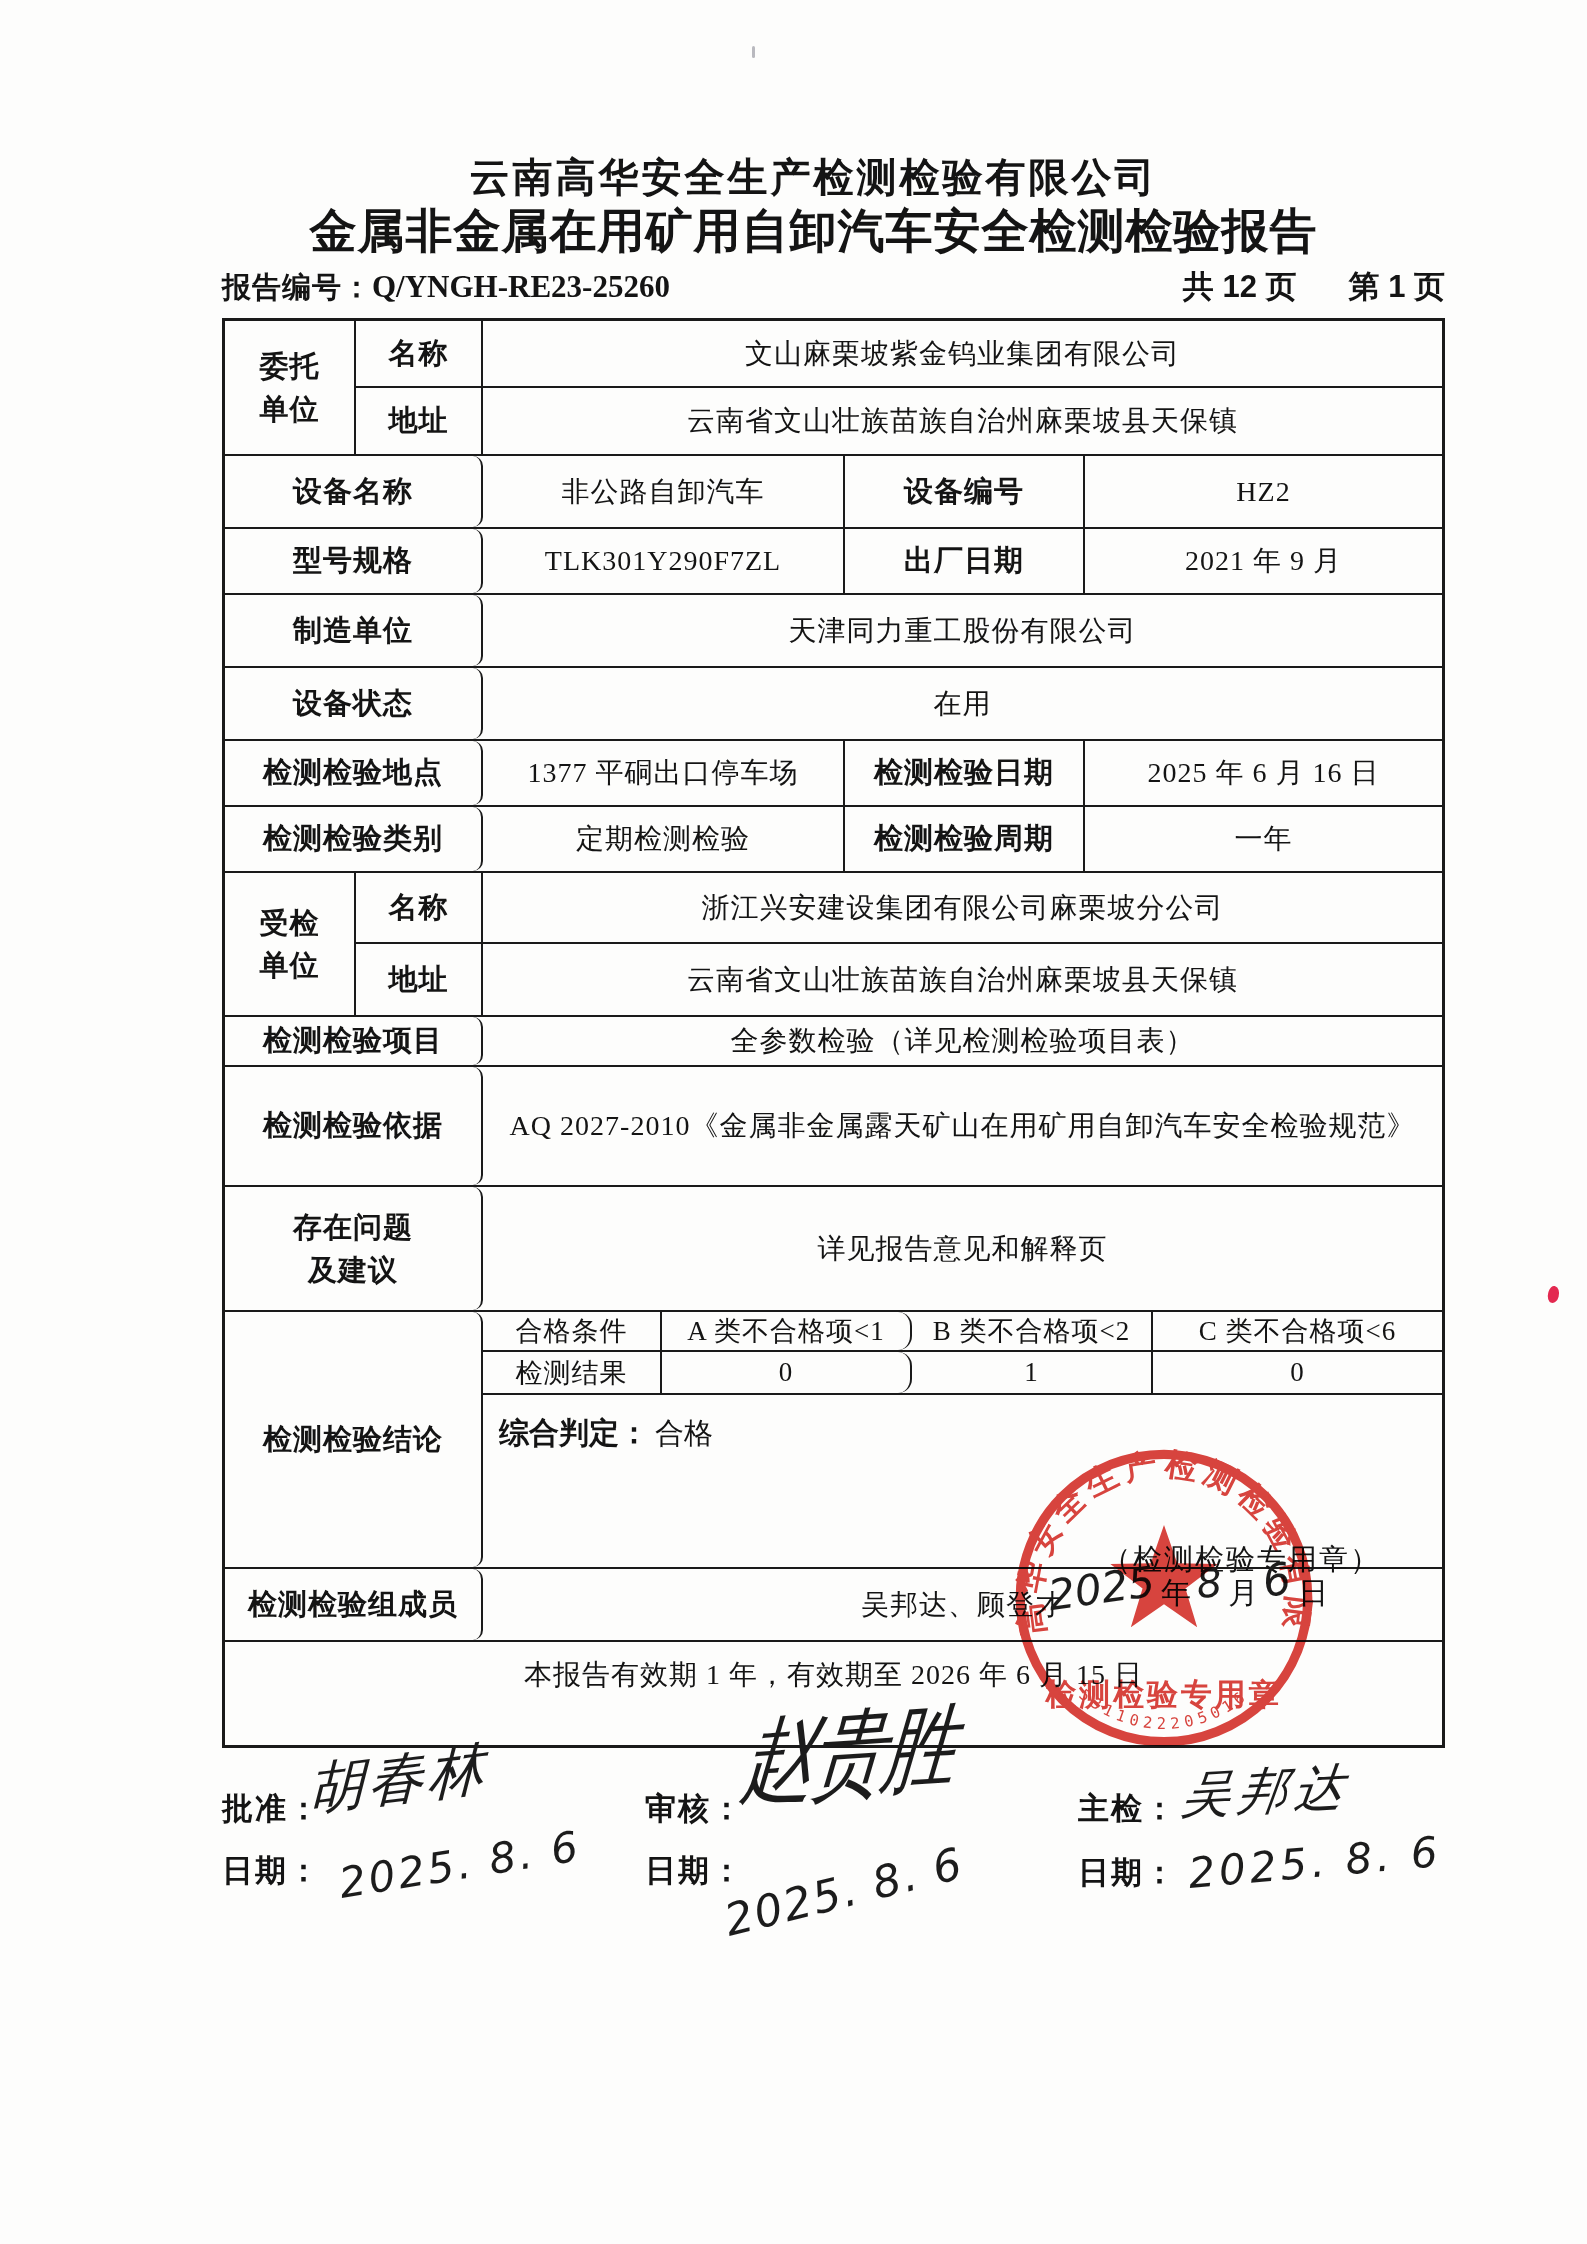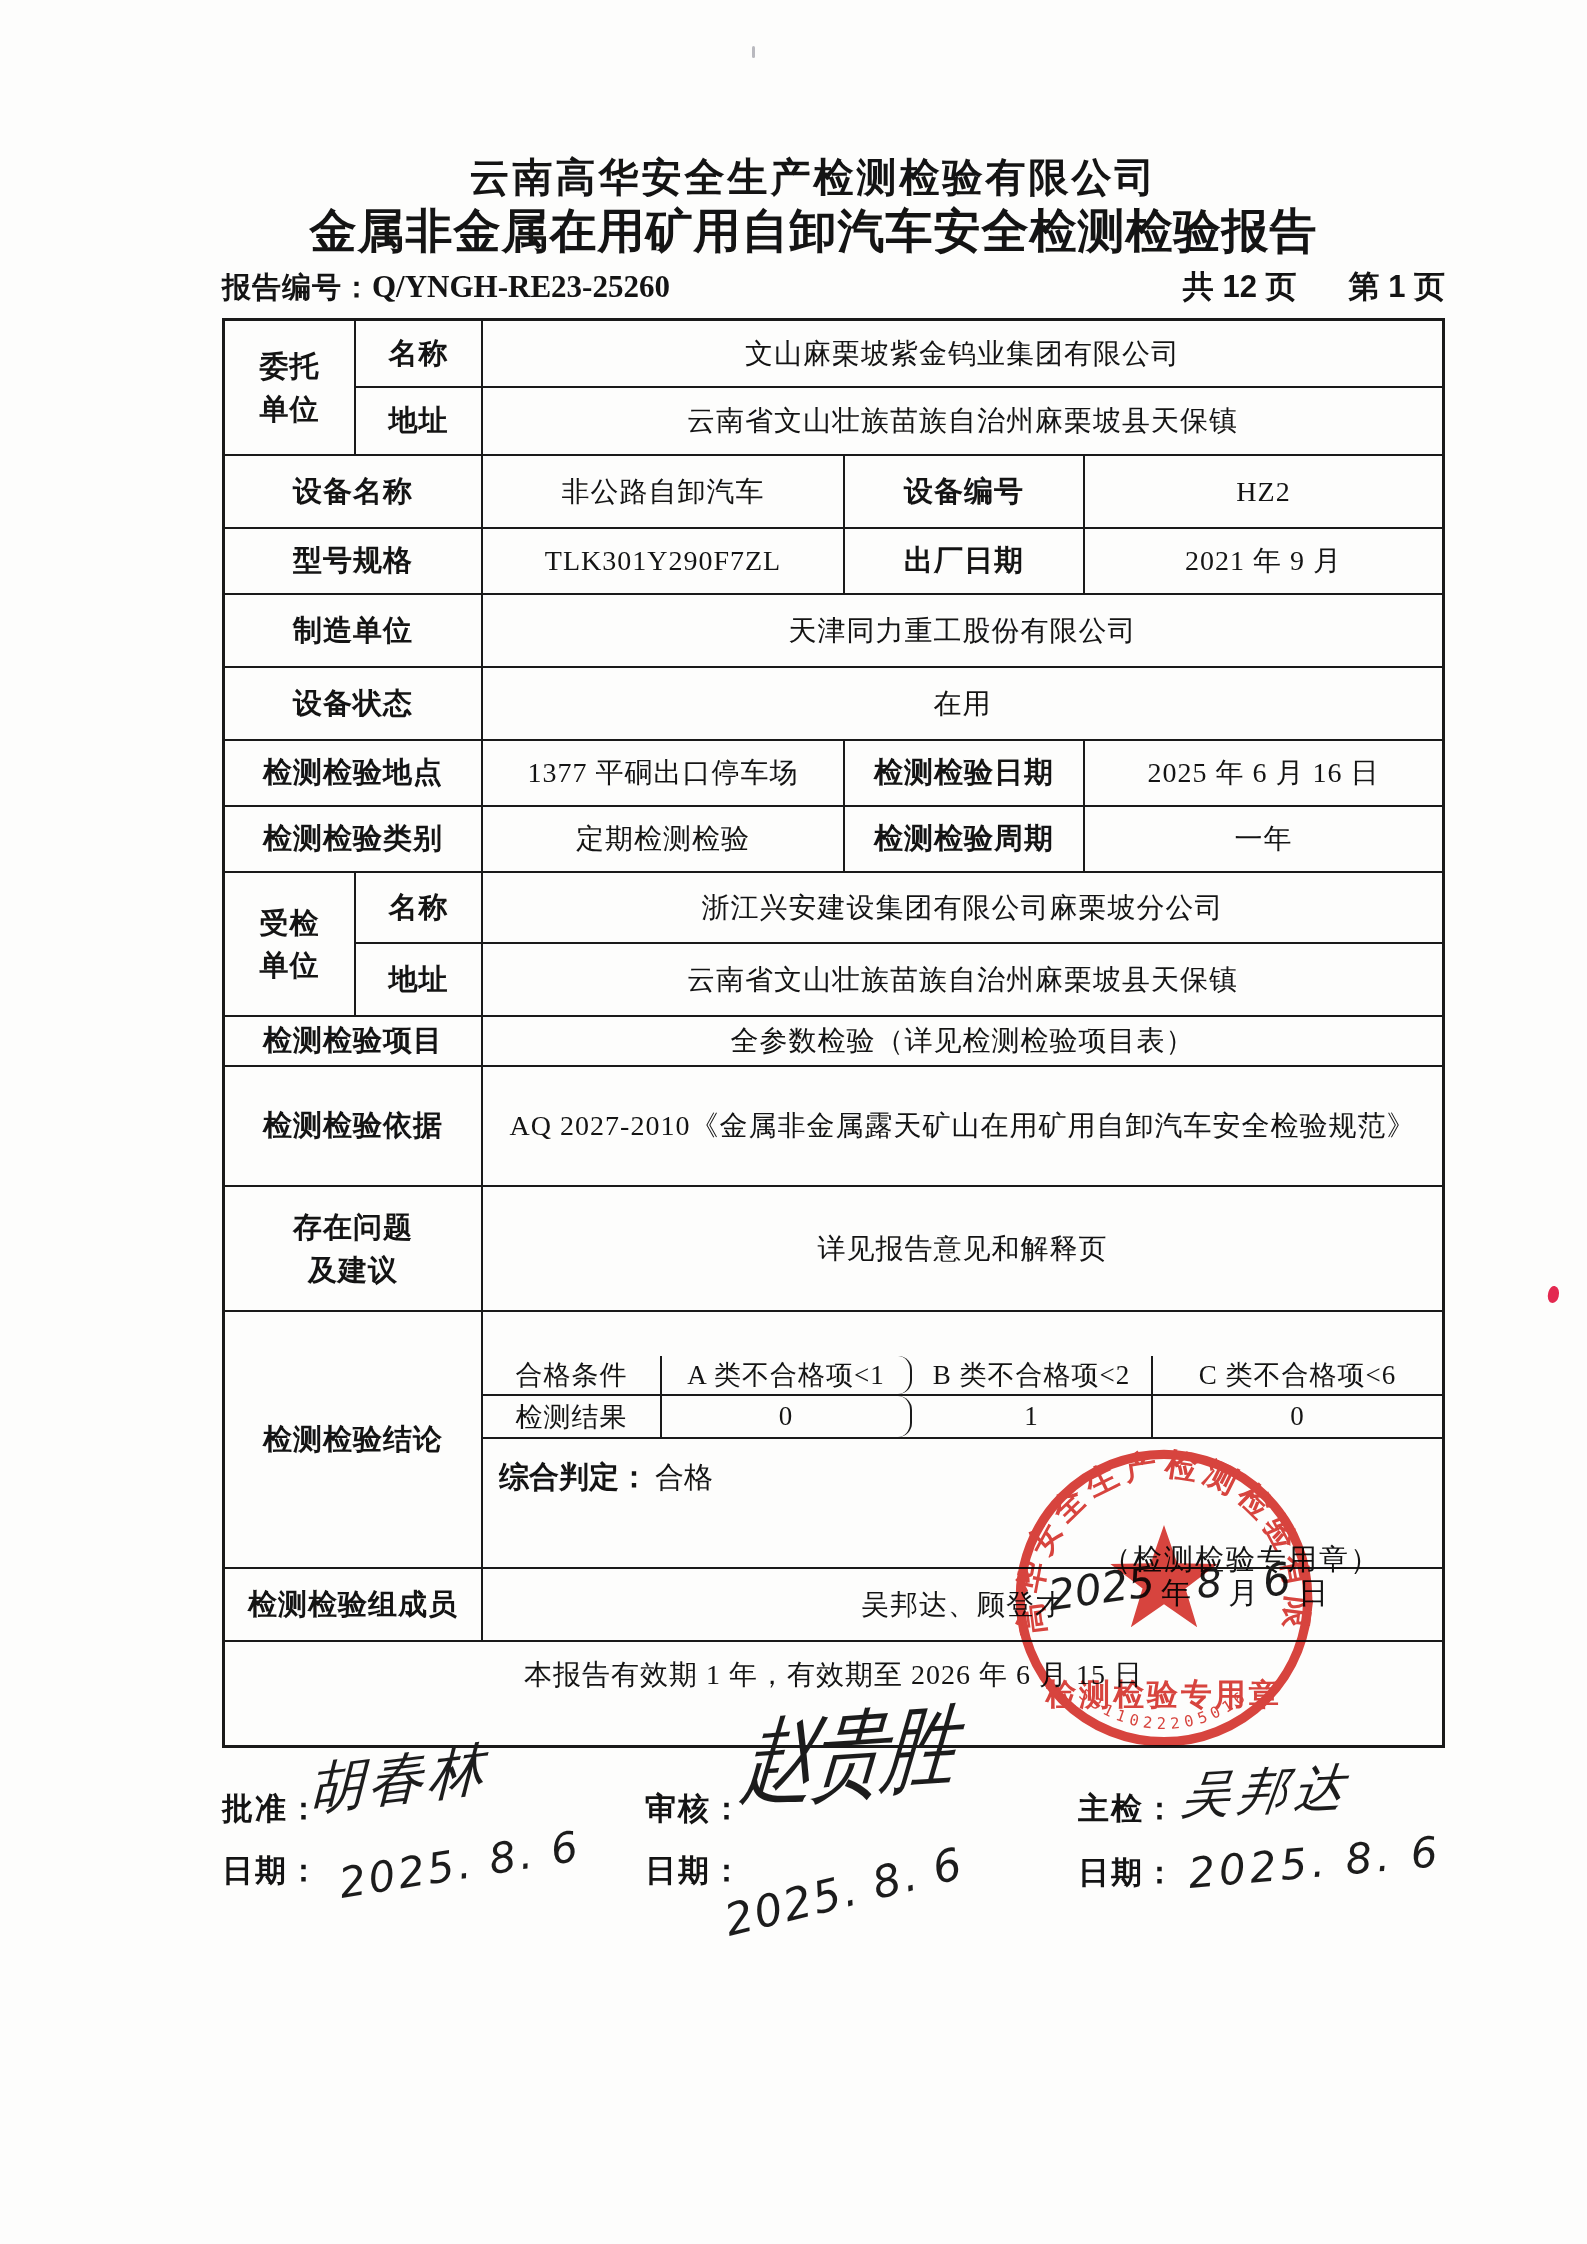--- a/index.html
+++ b/index.html
@@ -31,29 +31,29 @@
   .grow{flex:1 1 auto;min-width:0;min-height:0;}
   .cell{border-right:2px solid #1a1a1a;box-sizing:border-box;display:flex;
     align-items:center;justify-content:center;text-align:center;padding:14px 8px;}
   .cell.last{border-right:none;}
   .lab{font-family:"Liberation Sans","DejaVu Sans",sans-serif;font-weight:700;font-size:29px;letter-spacing:1px;}
   .val{font-size:28px;letter-spacing:1px;}
   .sub{font-size:27px;}
   .pre{white-space:pre-line;line-height:1.45;}
   .w-g1{width:131px;}
   .w-g2{width:127px;}
-  .w-lab{width:258px;}
+  .w-lab{width:258px;border-radius:10px;}
   .w-v1{width:362px;}
   .w-lab2{width:240px;}
   .w-sc1{width:179px;}
   .w-sc2{width:250px;border-radius:14px;}
   .w-sc3{width:241px;}
   .h135{height:135px;} .h144{height:144px;} .h68{height:68px;} .h67{height:67px;}
   .h73{height:73px;} .h74{height:66px;} .h72{height:72px;} .h70{height:50px;}
-  .h120{height:120px;} .h125{height:125px;} .h257{height:257px;} .h40{height:40px;margin-top:44px;}
+  .h120{height:120px;} .h125{height:125px;} .h257{height:257px;} .h40{height:40px;}
   .h43{height:43px;} .h65{height:65px;}
   .conc{position:relative;padding:18px 16px;box-sizing:border-box;width:100%;}
   .verdict{display:flex;align-items:baseline;}
   .vlab{font-family:"Liberation Sans","DejaVu Sans",sans-serif;font-weight:700;font-size:30px;}
   .vval{font-size:29px;margin-left:6px;}
   
   .seal-note{top:1540px;left:1102px;font-size:29px;letter-spacing:2px;}
   .seal-date{top:1562px;left:1048px;width:360px;display:flex;align-items:baseline;}
   .sd-unit{font-size:30px;margin:0 6px;}
   

